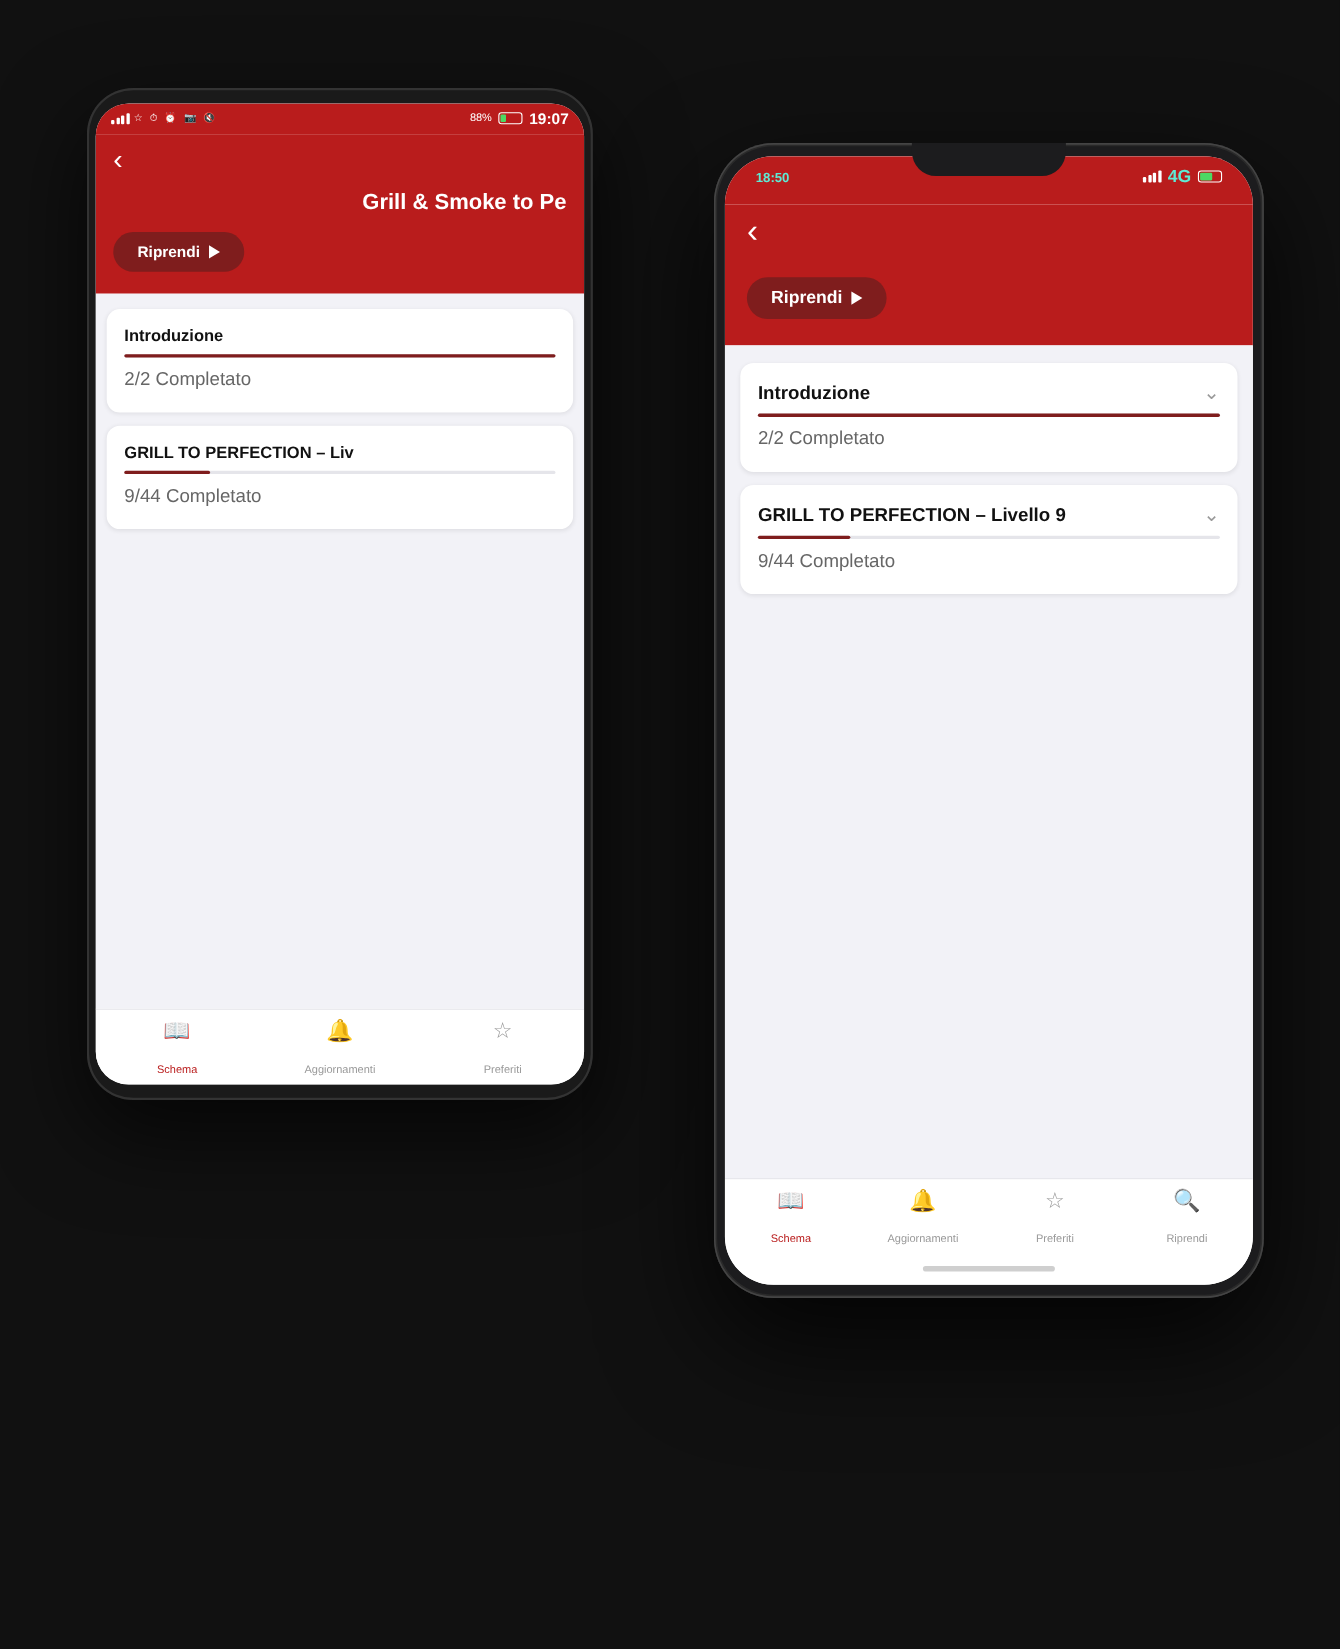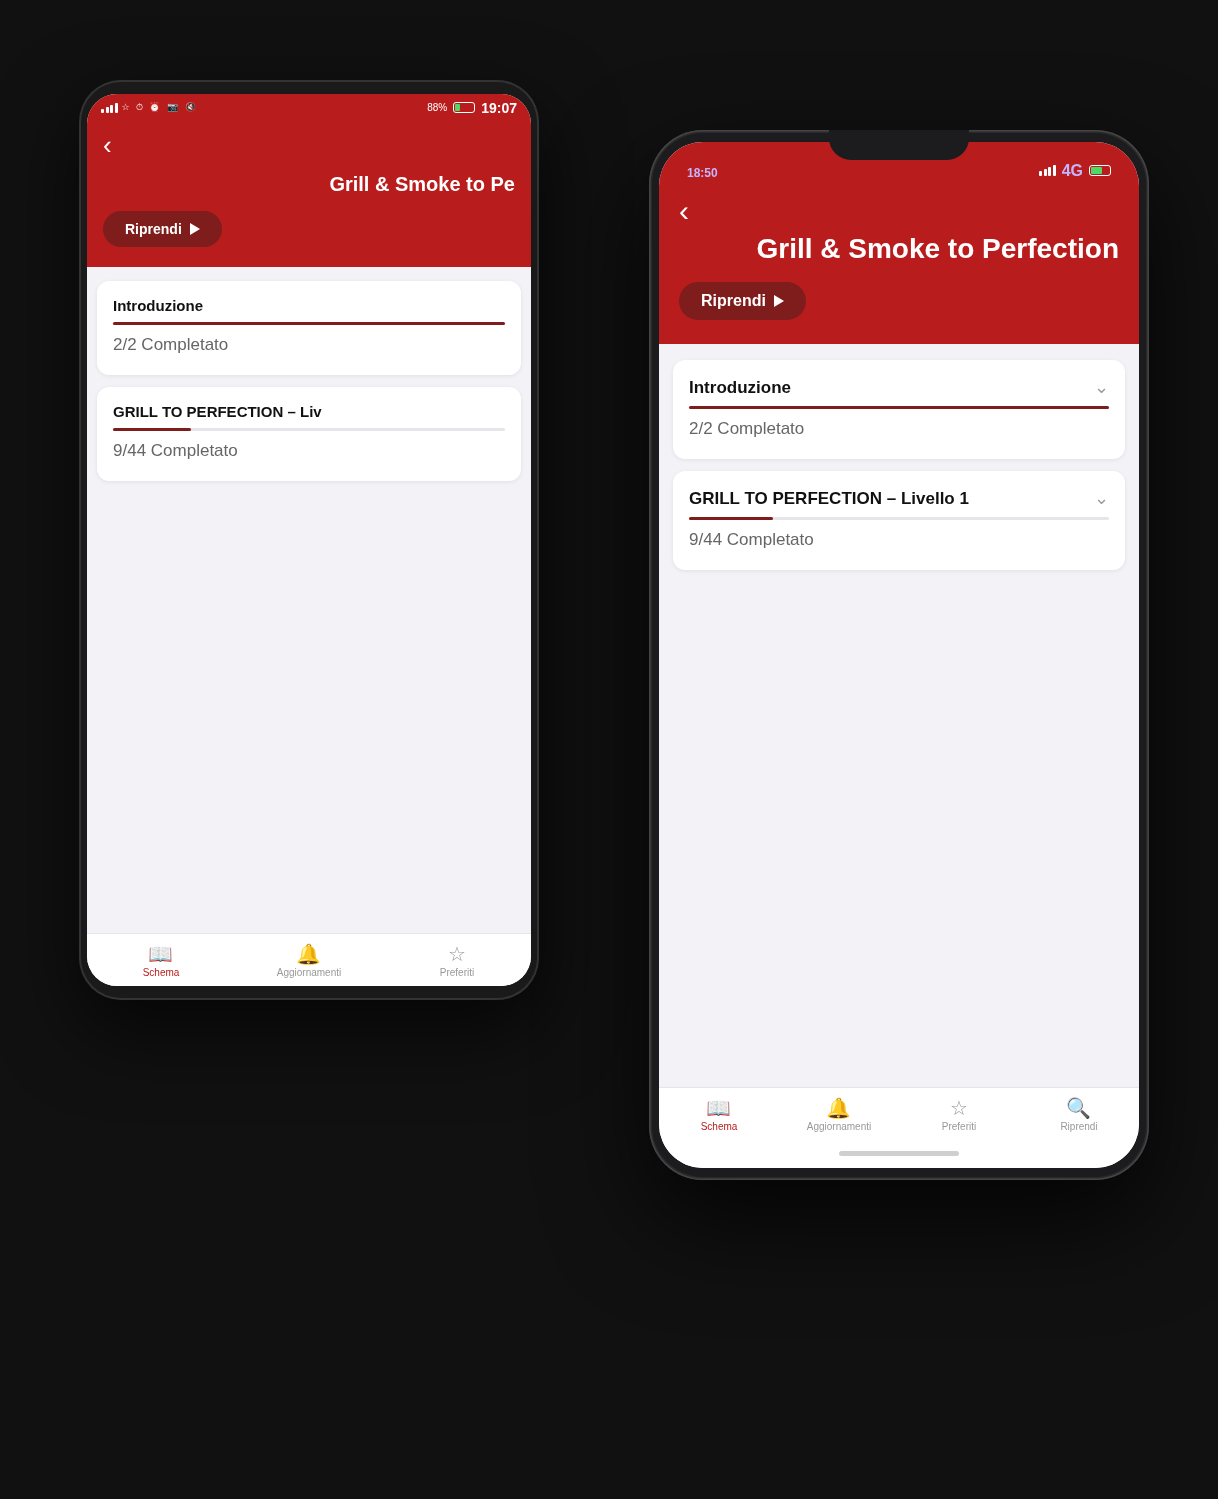--- a/index.html
+++ b/index.html
@@ -111,25 +111,25 @@
       height: 30px;
       background: #1c1c1e;
       border-radius: 0 0 22px 22px;
       z-index: 10;
     }
 
     .iphone-status-bar {
       height: 44px;
       background: #b91c1c;
       display: flex;
-      align-items: flex-end;
+      align-items: center;
       justify-content: space-between;
       padding: 0 28px 6px;
       font-size: 12px;
-      color: #c4b5fd;
+      color: #5eead4;
       font-weight: 600;
       position: relative;
       z-index: 5;
     }
 
     .iphone-status-right {
       display: flex;
       align-items: center;
       gap: 6px;
       font-size: 12px;
@@ -247,20 +247,21 @@
     }
 
     .nav-icon {
       font-size: 20px;
       line-height: 1;
     }
 
     .nav-label {
       font-size: 10px;
       color: #999;
+      margin-top: 16px;
     }
 
     .nav-label.active {
       color: #b91c1c;
     }
 
     .nav-icon.active {
       color: #b91c1c;
     }
 
@@ -453,21 +454,20 @@
           <div class="battery-body">
             <div class="battery-fill" style="width:60%; background:#4cd964;"></div>
           </div>
         </div>
       </div>
 
       <div class="iphone-app-body">
 
         <div class="iphone-app-header">
           <span class="back-btn" style="font-size:30px; font-weight:200; margin-bottom:6px;">‹</span>
-          <div class="app-title large">Grill &amp; Smoke to Perfection</div>
           <div class="resume-btn" style="margin-top:18px;">
             <span style="font-size:16px;">Riprendi</span>
             <div class="play-icon"></div>
           </div>
         </div>
 
         <div class="iphone-content">
 
           <div class="course-card">
             <div class="course-card-header">
@@ -475,21 +475,21 @@
               <span class="chevron-icon">⌄</span>
             </div>
             <div class="progress-bar-bg">
               <div class="progress-bar-fill" style="width:100%"></div>
             </div>
             <div class="progress-text">2/2 Completato</div>
           </div>
 
           <div class="course-card">
             <div class="course-card-header">
-              <div class="course-card-title large">GRILL TO PERFECTION – Livello 1</div>
+              <div class="course-card-title large">GRILL TO PERFECTION – Livello 9</div>
               <span class="chevron-icon">⌄</span>
             </div>
             <div class="progress-bar-bg">
               <div class="progress-bar-fill" style="width:20%"></div>
             </div>
             <div class="progress-text">9/44 Completato</div>
           </div>
         </div>
 
         <div class="iphone-bottom-nav">

